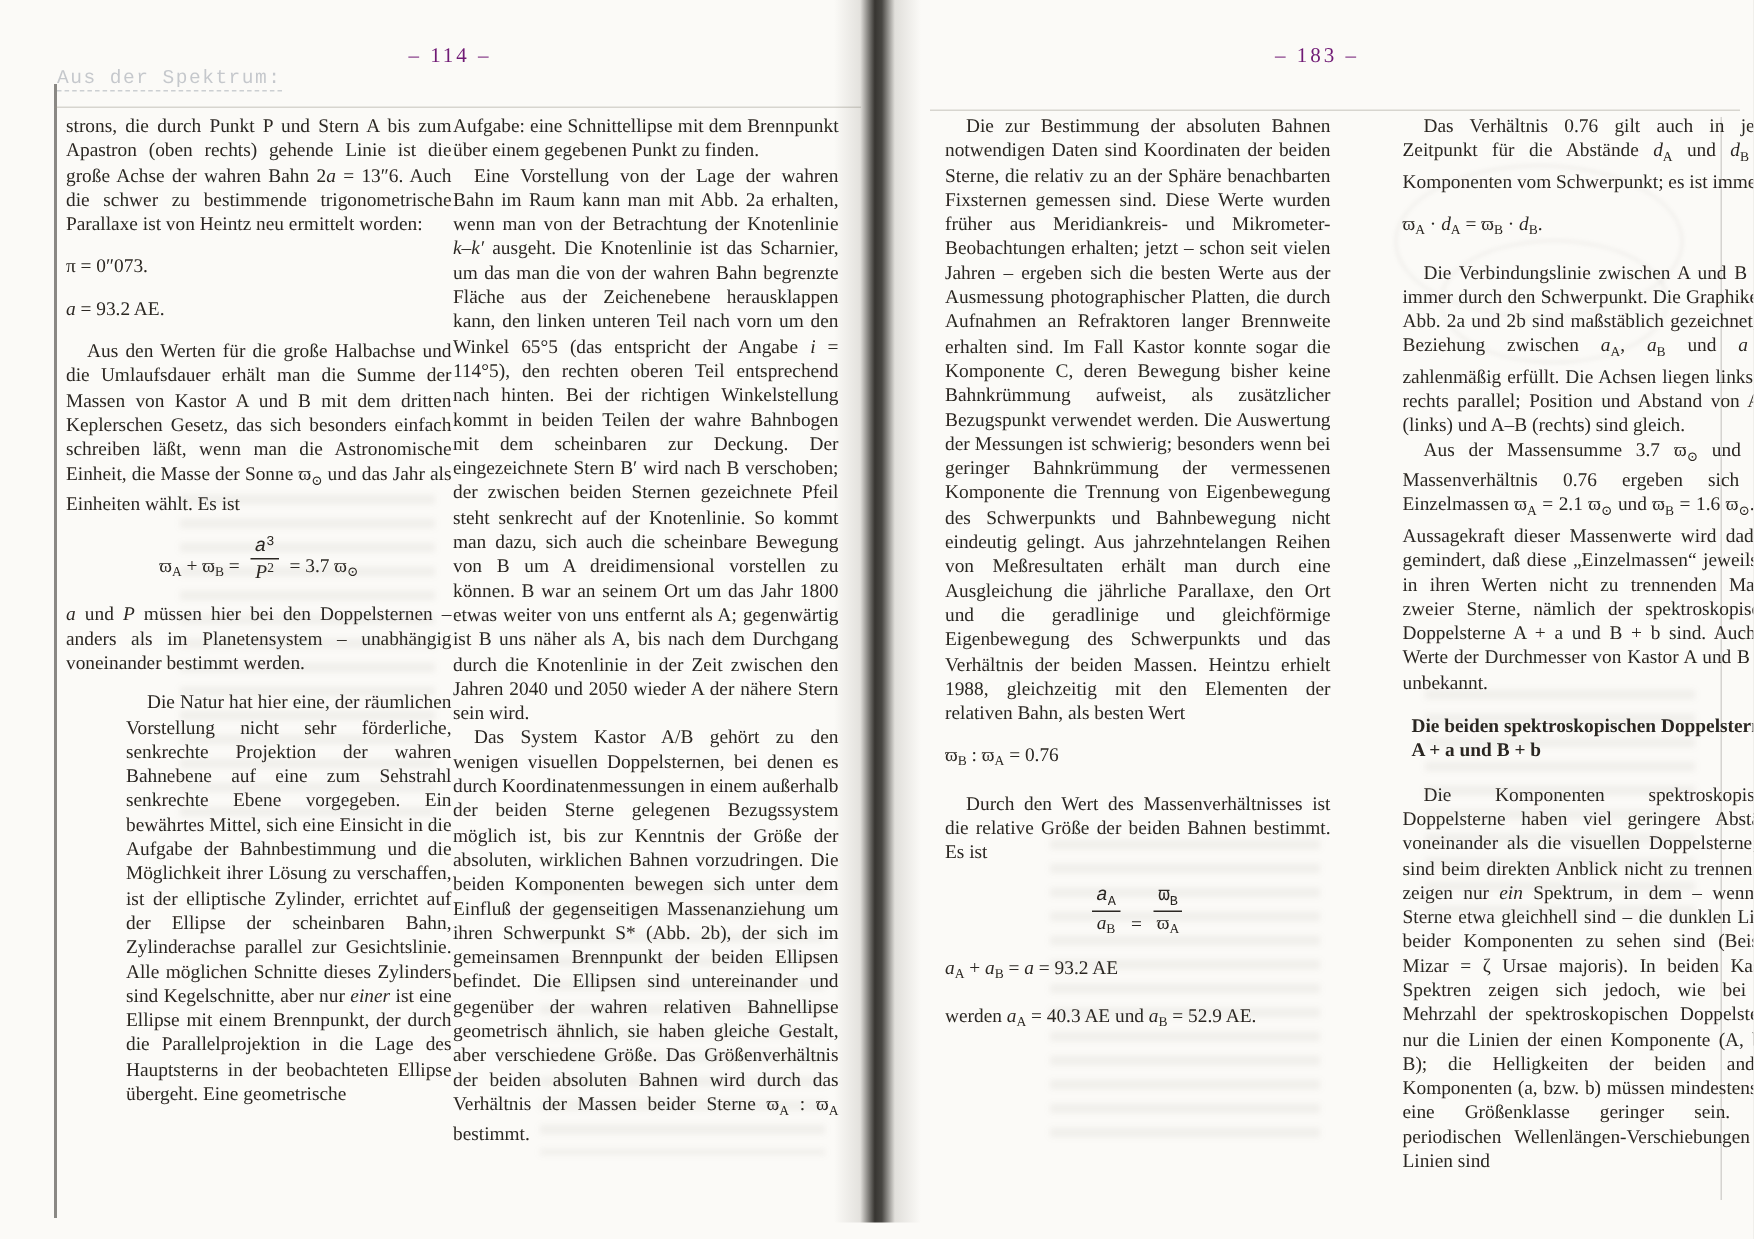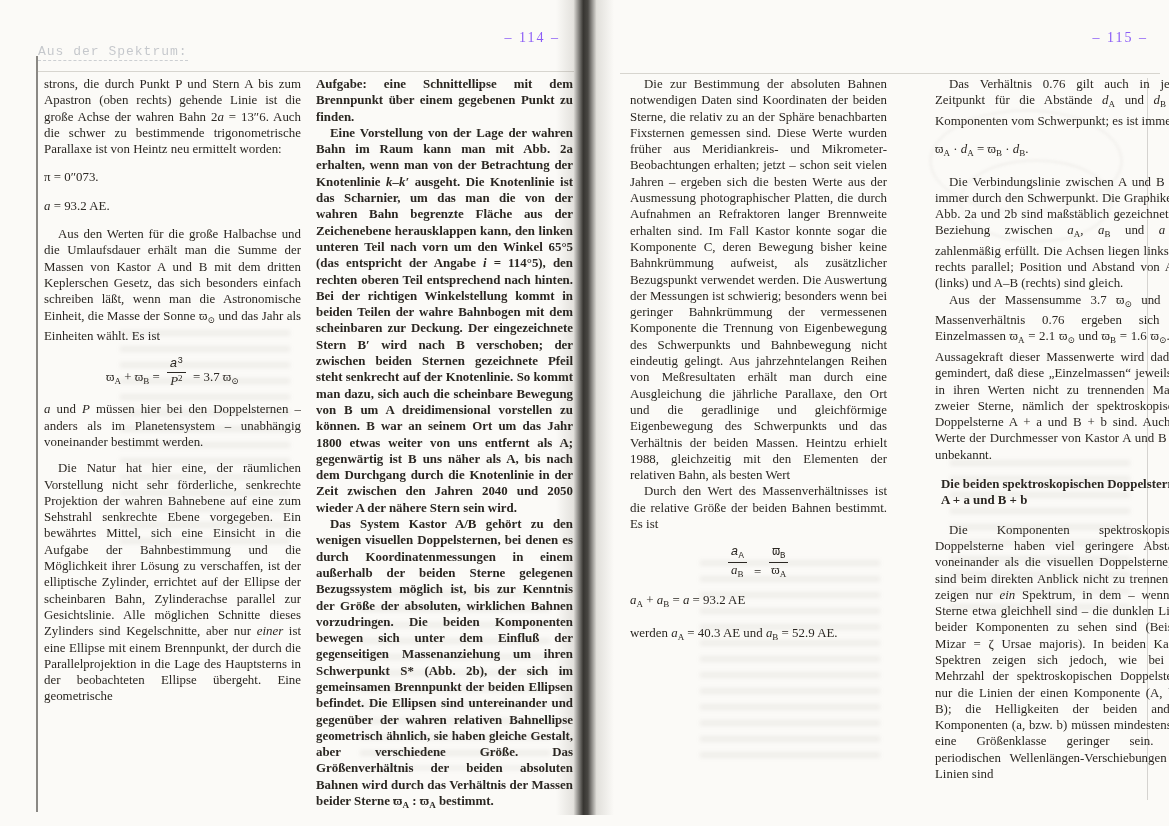--- a/index.html
+++ b/index.html
@@ -49,36 +49,36 @@
       transparent 6px, transparent 16px);
     filter:blur(2px);
   }
   .bleed-curve{
     position:absolute;border:1px solid rgba(108,102,92,0.14);
     border-radius:50%;filter:blur(1.5px);
   }
   
   .page-number{
     position:absolute;top:30px;font-size:14px;letter-spacing:2px;
-    text-align:right;color:#8b5cf6;
+    text-align:center;color:#701a75;
   }
   .page-number.left{left:40px;width:520px;}
   .page-number.right{left:608px;width:540px;}
   .col{
     position:absolute;top:76px;width:257px;
     font-size:12.9px;line-height:16.3px;
     text-align:justify;text-justify:inter-word;hyphens:auto;
   }
   .col-l1{left:44px;}
-  .col-l2{left:316px;font-weight:bold;}
+  .col-l2{left:302px;}
   .col-r1{left:630px;}
   .col-r2{left:901px;margin-left:34px;}
   .para{margin:0;}
   .para.indent{text-indent:14px;}
-  .para.gap{margin-top:10px;}
+  .para.gap{margin-top:10px;margin-left:40px;}
   .formula{margin:12px 0;text-align:left;}
   .equation{
     display:flex;align-items:flex-end;justify-content:center;
     gap:7px;margin:12px 0 12px 0;text-align:center;
   }
   .frac{display:inline-flex;flex-direction:column;align-items:center;line-height:1.2;}
   .frac .num{border-bottom:1px solid #2b2722;padding:0 3px;font-family:Liberation Mono, monospace;}
   .frac .den{padding:0 3px;}
   sub{font-size:70%;vertical-align:-0.35em;}
   sup{font-size:70%;vertical-align:0.45em;}
@@ -100,21 +100,21 @@
   <div class="edge-right"></div>
 
   <div class="bleed" style="left:120px;top:330px;width:170px;height:220px;"></div>
   <div class="bleed" style="left:360px;top:590px;width:190px;height:180px;"></div>
   <div class="bleed" style="left:700px;top:560px;width:180px;height:200px;"></div>
   <div class="bleed" style="left:950px;top:460px;width:180px;height:150px;"></div>
   <div class="bleed-curve" style="left:930px;top:110px;width:190px;height:100px;"></div>
   <div class="bleed-curve" style="left:960px;top:160px;width:150px;height:80px;"></div>
 
   <div class="page-number left">– 114 –</div>
-  <div class="page-number right">– 115 –</div>
+  <div class="page-number right">– 183 –</div>
 
   <div class="col col-l1">
     <p class="para">strons, die durch Punkt P und Stern A bis zum Apastron (oben rechts) gehende Linie ist die große Achse der wahren Bahn 2<i>a</i> = 13″6. Auch die schwer zu bestimmende trigonometrische Parallaxe ist von Heintz neu ermittelt worden:</p>
     <p class="formula">π = 0″073.</p>
     <p class="formula"><i>a</i> = 93.2 AE.</p>
     <p class="para indent">Aus den Werten für die große Halbachse und die Umlaufsdauer erhält man die Summe der Massen von Kastor A und B mit dem dritten Keplerschen Gesetz, das sich besonders einfach schreiben läßt, wenn man die Astronomische Einheit, die Masse der Sonne ϖ<sub>⊙</sub> und das Jahr als Einheiten wählt. Es ist</p>
     <div class="equation">
       <span>ϖ<sub>A</sub> + ϖ<sub>B</sub> =</span>
       <span class="frac">
         <span class="num"><i>a</i><sup>3</sup></span>
@@ -127,20 +127,21 @@
   </div>
 
   <div class="col col-l2">
     <p class="para">Aufgabe: eine Schnittellipse mit dem Brennpunkt über einem gegebenen Punkt zu finden.</p>
     <p class="para indent">Eine Vorstellung von der Lage der wahren Bahn im Raum kann man mit Abb. 2a erhalten, wenn man von der Betrachtung der Knotenlinie <i>k–k′</i> ausgeht. Die Knotenlinie ist das Scharnier, um das man die von der wahren Bahn begrenzte Fläche aus der Zeichenebene herausklappen kann, den linken unteren Teil nach vorn um den Winkel 65°5 (das entspricht der Angabe <i>i</i> = 114°5), den rechten oberen Teil entsprechend nach hinten. Bei der richtigen Winkelstellung kommt in beiden Teilen der wahre Bahnbogen mit dem scheinbaren zur Deckung. Der eingezeichnete Stern B′ wird nach B verschoben; der zwischen beiden Sternen gezeichnete Pfeil steht senkrecht auf der Knotenlinie. So kommt man dazu, sich auch die scheinbare Bewegung von B um A dreidimensional vorstellen zu können. B war an seinem Ort um das Jahr 1800 etwas weiter von uns entfernt als A; gegenwärtig ist B uns näher als A, bis nach dem Durchgang durch die Knotenlinie in der Zeit zwischen den Jahren 2040 und 2050 wieder A der nähere Stern sein wird.</p>
     <p class="para indent">Das System Kastor A/B gehört zu den wenigen visuellen Doppelsternen, bei denen es durch Koordinatenmessungen in einem außerhalb der beiden Sterne gelegenen Bezugssystem möglich ist, bis zur Kenntnis der Größe der absoluten, wirklichen Bahnen vorzudringen. Die beiden Komponenten bewegen sich unter dem Einfluß der gegenseitigen Massenanziehung um ihren Schwerpunkt S* (Abb. 2b), der sich im gemeinsamen Brennpunkt der beiden Ellipsen befindet. Die Ellipsen sind untereinander und gegenüber der wahren relativen Bahnellipse geometrisch ähnlich, sie haben gleiche Gestalt, aber verschiedene Größe. Das Größenverhältnis der beiden absoluten Bahnen wird durch das Verhältnis der Massen beider Sterne ϖ<sub>A</sub> : ϖ<sub>A</sub> bestimmt.</p>
   </div>
 
   <div class="col col-r1">
     <p class="para indent">Die zur Bestimmung der absoluten Bahnen notwendigen Daten sind Koordinaten der beiden Sterne, die relativ zu an der Sphäre benachbarten Fixsternen gemessen sind. Diese Werte wurden früher aus Meridiankreis- und Mikrometer-Beobachtungen erhalten; jetzt – schon seit vielen Jahren – ergeben sich die besten Werte aus der Ausmessung photographischer Platten, die durch Aufnahmen an Refraktoren langer Brennweite erhalten sind. Im Fall Kastor konnte sogar die Komponente C, deren Bewegung bisher keine Bahnkrümmung aufweist, als zusätzlicher Bezugspunkt verwendet werden. Die Auswertung der Messungen ist schwierig; besonders wenn bei geringer Bahnkrümmung der vermessenen Komponente die Trennung von Eigenbewegung des Schwerpunkts und Bahnbewegung nicht eindeutig gelingt. Aus jahrzehntelangen Reihen von Meßresultaten erhält man durch eine Ausgleichung die jährliche Parallaxe, den Ort und die geradlinige und gleichförmige Eigenbewegung des Schwerpunkts und das Verhältnis der beiden Massen. Heintzu erhielt 1988, gleichzeitig mit den Elementen der relativen Bahn, als besten Wert</p>
+    <p class="formula">ϖ<sub>B</sub> : ϖ<sub>A</sub> = 0.76</p>
     <p class="para indent">Durch den Wert des Massenverhältnisses ist die relative Größe der beiden Bahnen bestimmt. Es ist</p>
     <div class="equation">
       <span class="frac">
         <span class="num"><i>a</i><sub>A</sub></span>
         <span class="den"><i>a</i><sub>B</sub></span>
       </span>
       <span>=</span>
       <span class="frac">
         <span class="num">ϖ<sub>B</sub></span>
         <span class="den">ϖ<sub>A</sub></span>

